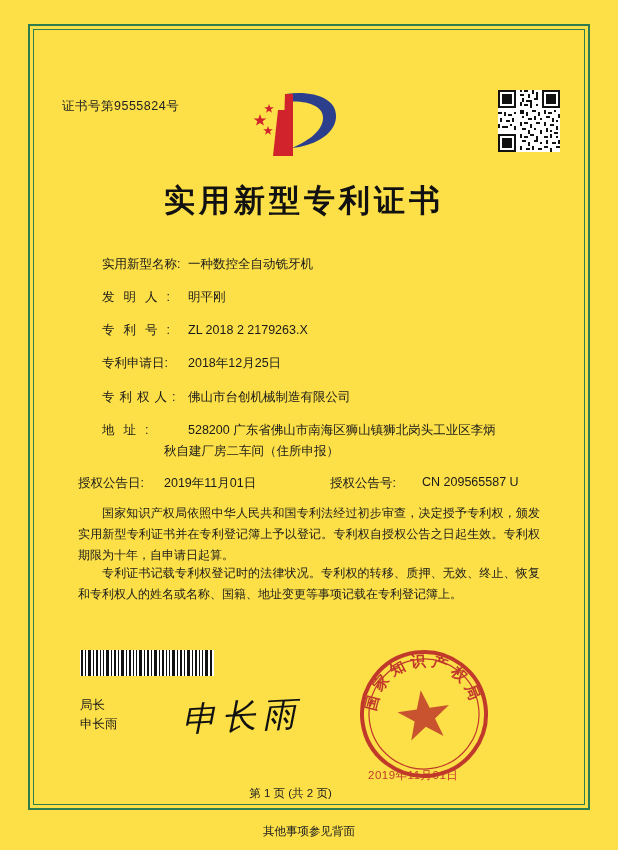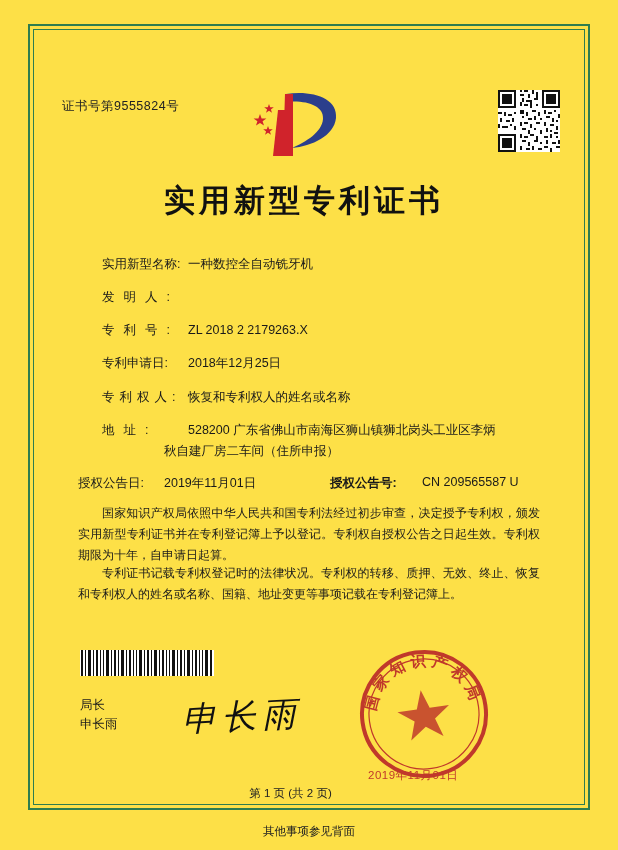--- a/index.html
+++ b/index.html
@@ -117,21 +117,21 @@
   }
 
   .tworow {
     display: flex;
     margin-bottom: 14px;
     font-size: 12.5px;
   }
   .tworow .c1 { width: 252px; flex: 0 0 252px; display: flex;}
   .tworow .c2 { flex: 1 1 auto; display: flex;}
   .tworow .lbl2 { width: 86px; flex: 0 0 86px; }
-  .tworow .lbl3 { width: 92px; flex: 0 0 92px; font-weight: bold; }
+  .tworow .lbl3 { width: 92px; flex: 0 0 92px; }
 
   .para {
     position: absolute;
     left: 78px;
     width: 462px;
     font-size: 12px;
     line-height: 1.75;
     text-align: justify;
     color: #1a1a1a;
   }
@@ -324,32 +324,33 @@
 
   <div class="title">实用新型专利证书</div>
 
   <div class="fields">
     <div class="row">
       <div class="lbl">实用新型名称:</div>
       <div class="val">一种数控全自动铣牙机</div>
     </div>
     <div class="row">
       <div class="lbl sp2">发明人:</div>
+      <div class="val">明平刚</div>
     </div>
     <div class="row">
       <div class="lbl sp2">专利号:</div>
       <div class="val">ZL 2018 2 2179263.X</div>
     </div>
     <div class="row">
       <div class="lbl">专利申请日:</div>
       <div class="val">2018年12月25日</div>
     </div>
     <div class="row">
       <div class="lbl sp3">专利权人:</div>
-      <div class="val">恢复和专利权人的姓名或名称</div>
+      <div class="val">佛山市台创机械制造有限公司</div>
     </div>
     <div class="row">
       <div class="lbl sp2">地址:</div>
       <div class="val">528200 广东省佛山市南海区狮山镇狮北岗头工业区李炳</div>
     </div>
     <div class="addr-second">秋自建厂房二车间（住所申报）</div>
 
     <div class="tworow">
       <div class="c1">
         <div class="lbl2">授权公告日:</div>

